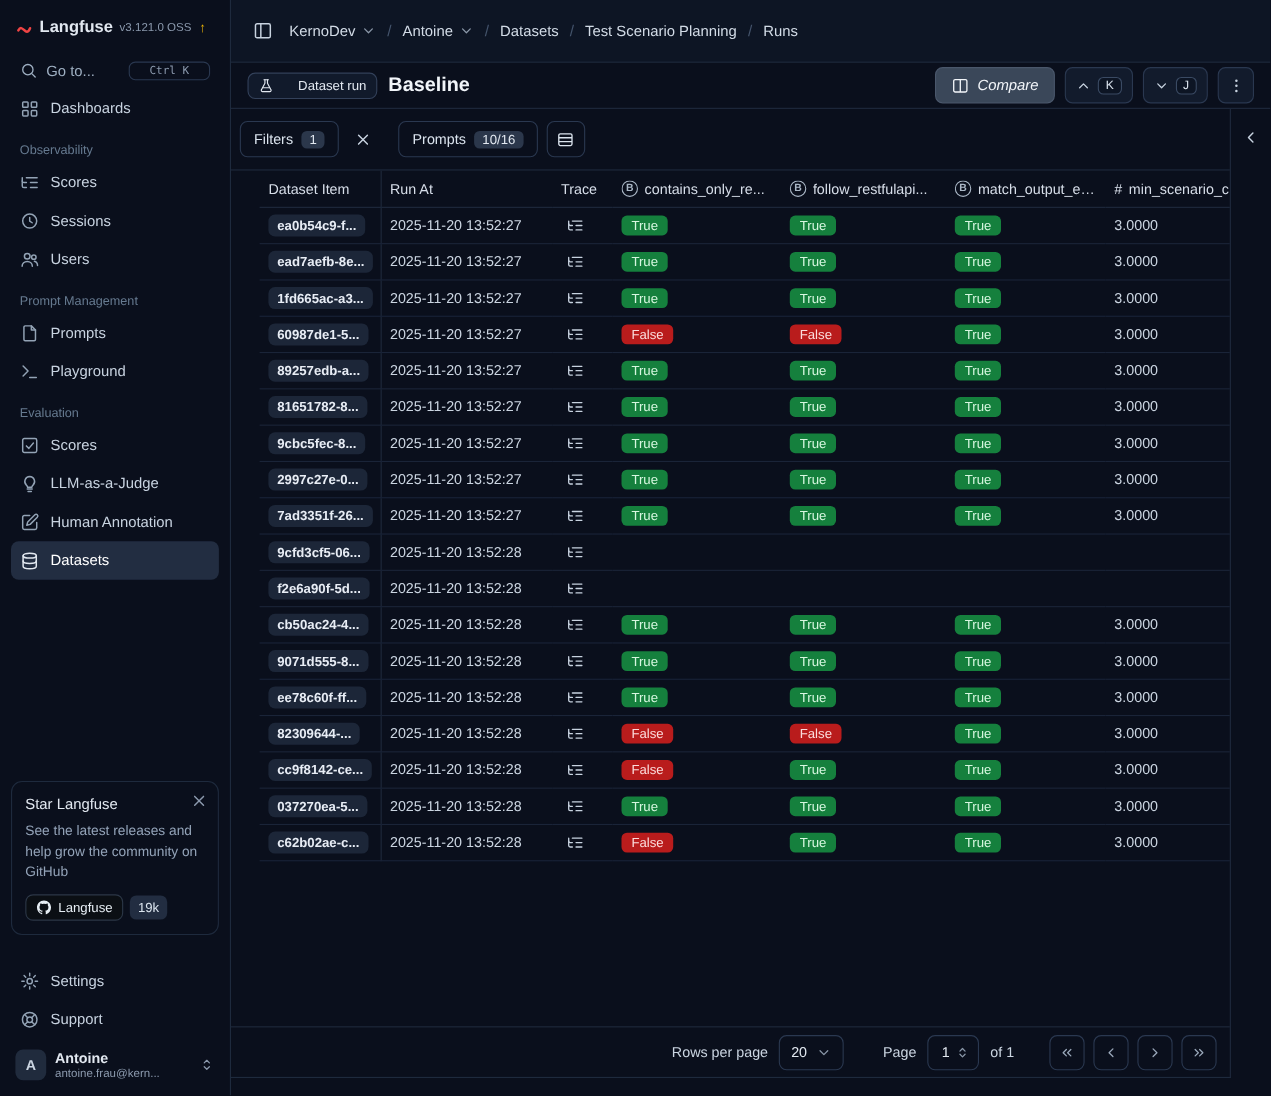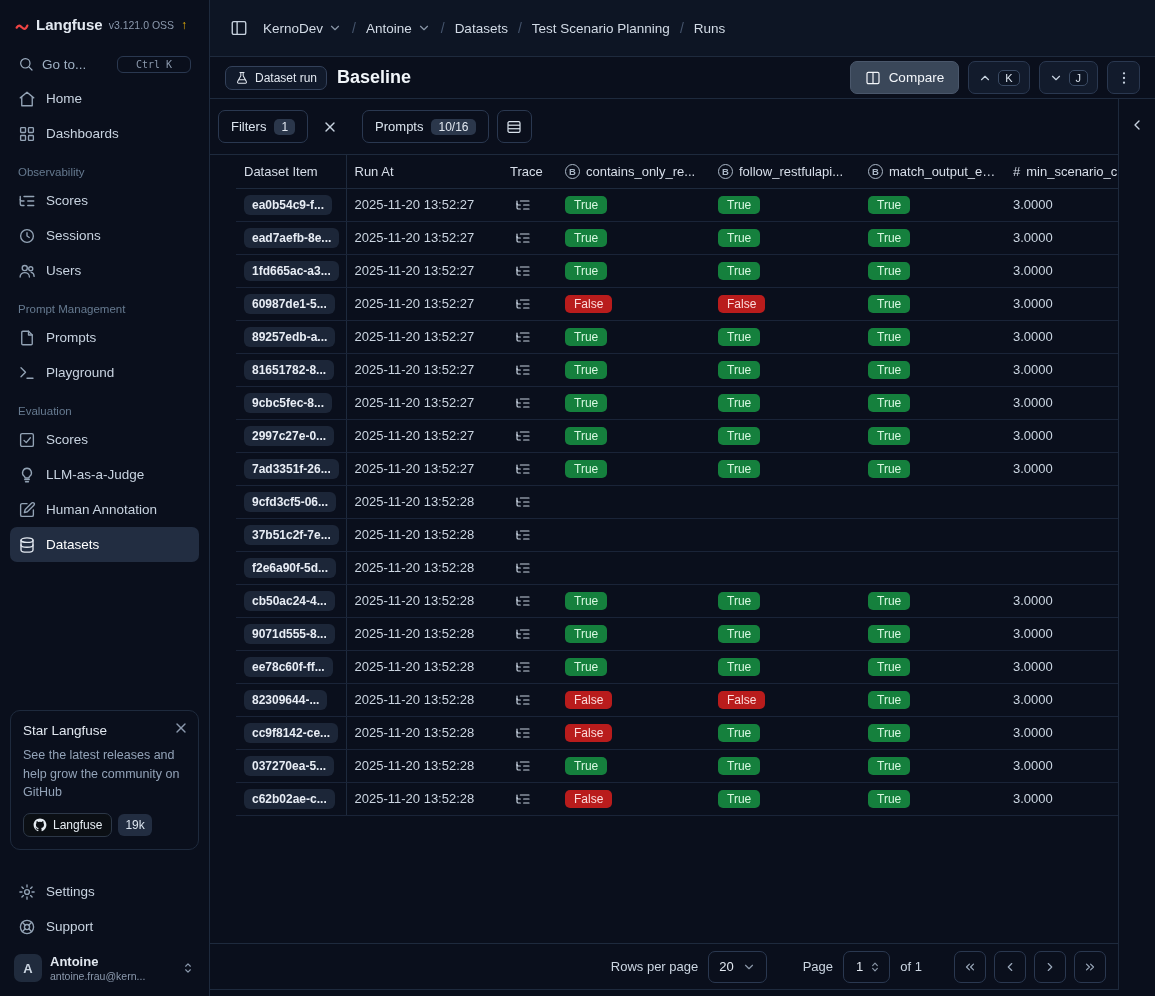--- a/index.html
+++ b/index.html
@@ -45,29 +45,29 @@
 
   
   .main { flex:1; display:flex; flex-direction:column; min-width:0; }
   .topbar { height:57px; border-bottom:1px solid var(--border); display:flex; align-items:center; padding:0 15px; background:#0d1524; }
   .tb-toggle { color:#c8d3e0; width:28px; height:28px; display:flex; align-items:center; justify-content:center; border-radius:6px; margin-right:10px; }
   .bc-item { display:flex; align-items:center; gap:5px; font-size:13.5px; color:#d2dbe6; }
   .bc-sep { color:#44546c; font-size:14px; margin:0 10px; }
   .chev-muted { color:#8a97a8; }
 
   .page-head { height:41px; display:flex; align-items:center; padding:0 15px; gap:10px; }
-  .dr-badge { display:inline-flex; align-items:center; gap:6px; border:1px solid #33415a; border-radius:7px; padding:4px 9px; font-size:12px; color:#e2e8f0; background:#111a2b; }
+  .dr-badge { display:inline-flex; align-items:center; gap:22px; border:1px solid #33415a; border-radius:7px; padding:4px 9px; font-size:12px; color:#e2e8f0; background:#111a2b; }
   .page-title { font-size:18px; font-weight:600; color:#f1f5f9; }
   .head-actions { margin-left:auto; display:flex; gap:9px; align-items:center; }
-  .btn-compare { display:inline-flex; align-items:center; gap:8px; background:#3a4759; color:#f3f6fa; border:1px solid #4a576b; border-radius:7px; height:33px; padding:0 14px; font-size:13.5px; }
+  .btn-compare { display:inline-flex; align-items:center; gap:8px; background:#3a4759; color:#f3f6fa; border:1px solid #4a576b; border-radius:7px; height:33px; padding:0 14px; font-size:13.5px;font-style:italic; }
   .btn-nav { display:inline-flex; align-items:center; gap:6px; background:#121b2c; border:1px solid var(--btn-border); border-radius:7px; height:33px; padding:0 9px; color:#c8d3e0; }
   .kc { border:1px solid #3a4a63; border-radius:5px; font-size:11px; padding:1px 6px; background:#0d1524; color:#dbe4ee; }
   .btn-dots { width:33px; justify-content:center; }
 
-  .content { flex:1; display:flex; border-top:1px solid var(--border); min-height:0; padding-bottom:6px; }
+  .content { flex:1; display:flex; border-top:1px solid var(--border); min-height:0; padding-bottom:16px; }
   .panel { width:909px; min-width:909px; display:flex; flex-direction:column; border-right:1px solid var(--border); border-bottom:1px solid var(--border); }
   .gutter { flex:1; display:flex; justify-content:center; padding-top:12px; color:#c8d3e0; }
 
   .toolbar { padding:11px 8px; display:flex; gap:8px; align-items:center; }
   .btn-outline { display:inline-flex; align-items:center; gap:8px; border:1px solid var(--btn-border); background:transparent; border-radius:7px; height:33px; padding:0 12px; font-size:13px; color:#dbe4ee; }
   .cnt-badge { background:#2b374b; border-radius:5px; padding:1px 7px; font-size:12px; color:#e2e8f0; }
   .ghost-ic { width:28px; height:28px; display:flex; align-items:center; justify-content:center; color:#c8d3e0; border-radius:6px; }
   .btn-sq { width:35px; justify-content:center; padding:0; }
 
   .table-wrap { flex:1; border-top:1px solid var(--border); min-height:0; overflow:hidden; }
@@ -107,27 +107,20 @@
 
   <div class="goto">
     <svg class="ic16" viewBox="0 0 24 24" fill="none" stroke="currentColor" stroke-width="1.8" stroke-linecap="round">
         <circle cx="11" cy="11" r="7"></circle>
         <path d="m21 21-4.3-4.3"></path>
       </svg>
     <span>Go to...</span>
     <span class="keycap">Ctrl K</span>
   </div>
 
-  <div class="nav-item">
-    <svg class="ic" viewBox="0 0 24 24" fill="none" stroke="currentColor" stroke-width="1.8" stroke-linecap="round" stroke-linejoin="round">
-        <path d="M3 10.5 12 3l9 7.5"></path>
-        <path d="M5 9.5V21h14V9.5"></path>
-      </svg>
-    <span>Home</span>
-  </div>
   <div class="nav-item">
     <svg class="ic" viewBox="0 0 24 24" fill="none" stroke="currentColor" stroke-width="1.8" stroke-linejoin="round">
         <rect x="3.5" y="3.5" width="6.5" height="6.5" rx="1"></rect>
         <rect x="14" y="3.5" width="6.5" height="6.5" rx="1"></rect>
         <rect x="3.5" y="14" width="6.5" height="6.5" rx="1"></rect>
         <rect x="14" y="14" width="6.5" height="6.5" rx="1"></rect>
       </svg>
     <span>Dashboards</span>
   </div>
 
@@ -596,39 +589,20 @@
                       <path d="M3 10v6c0 1.1.9 2 2 2h3"></path>
                     </svg>
                   </button>
                 </td>
                 <td></td>
                 <td></td>
                 <td></td>
                 <td></td>
               </tr>
               <tr>
-                <td class="c-id"><span class="chip">37b51c2f-7e...</span></td>
-                <td>2025-11-20 13:52:28</td>
-                <td>
-                  <button class="trace-btn">
-                    <svg class="ic16" viewBox="0 0 24 24" fill="none" stroke="currentColor" stroke-width="1.8" stroke-linecap="round" stroke-linejoin="round">
-                      <path d="M21 6H8"></path>
-                      <path d="M21 12h-8"></path>
-                      <path d="M21 18h-8"></path>
-                      <path d="M3 6v4c0 1.1.9 2 2 2h3"></path>
-                      <path d="M3 10v6c0 1.1.9 2 2 2h3"></path>
-                    </svg>
-                  </button>
-                </td>
-                <td></td>
-                <td></td>
-                <td></td>
-                <td></td>
-              </tr>
-              <tr>
                 <td class="c-id"><span class="chip">f2e6a90f-5d...</span></td>
                 <td>2025-11-20 13:52:28</td>
                 <td>
                   <button class="trace-btn">
                     <svg class="ic16" viewBox="0 0 24 24" fill="none" stroke="currentColor" stroke-width="1.8" stroke-linecap="round" stroke-linejoin="round">
                       <path d="M21 6H8"></path>
                       <path d="M21 12h-8"></path>
                       <path d="M21 18h-8"></path>
                       <path d="M3 6v4c0 1.1.9 2 2 2h3"></path>
                       <path d="M3 10v6c0 1.1.9 2 2 2h3"></path>

